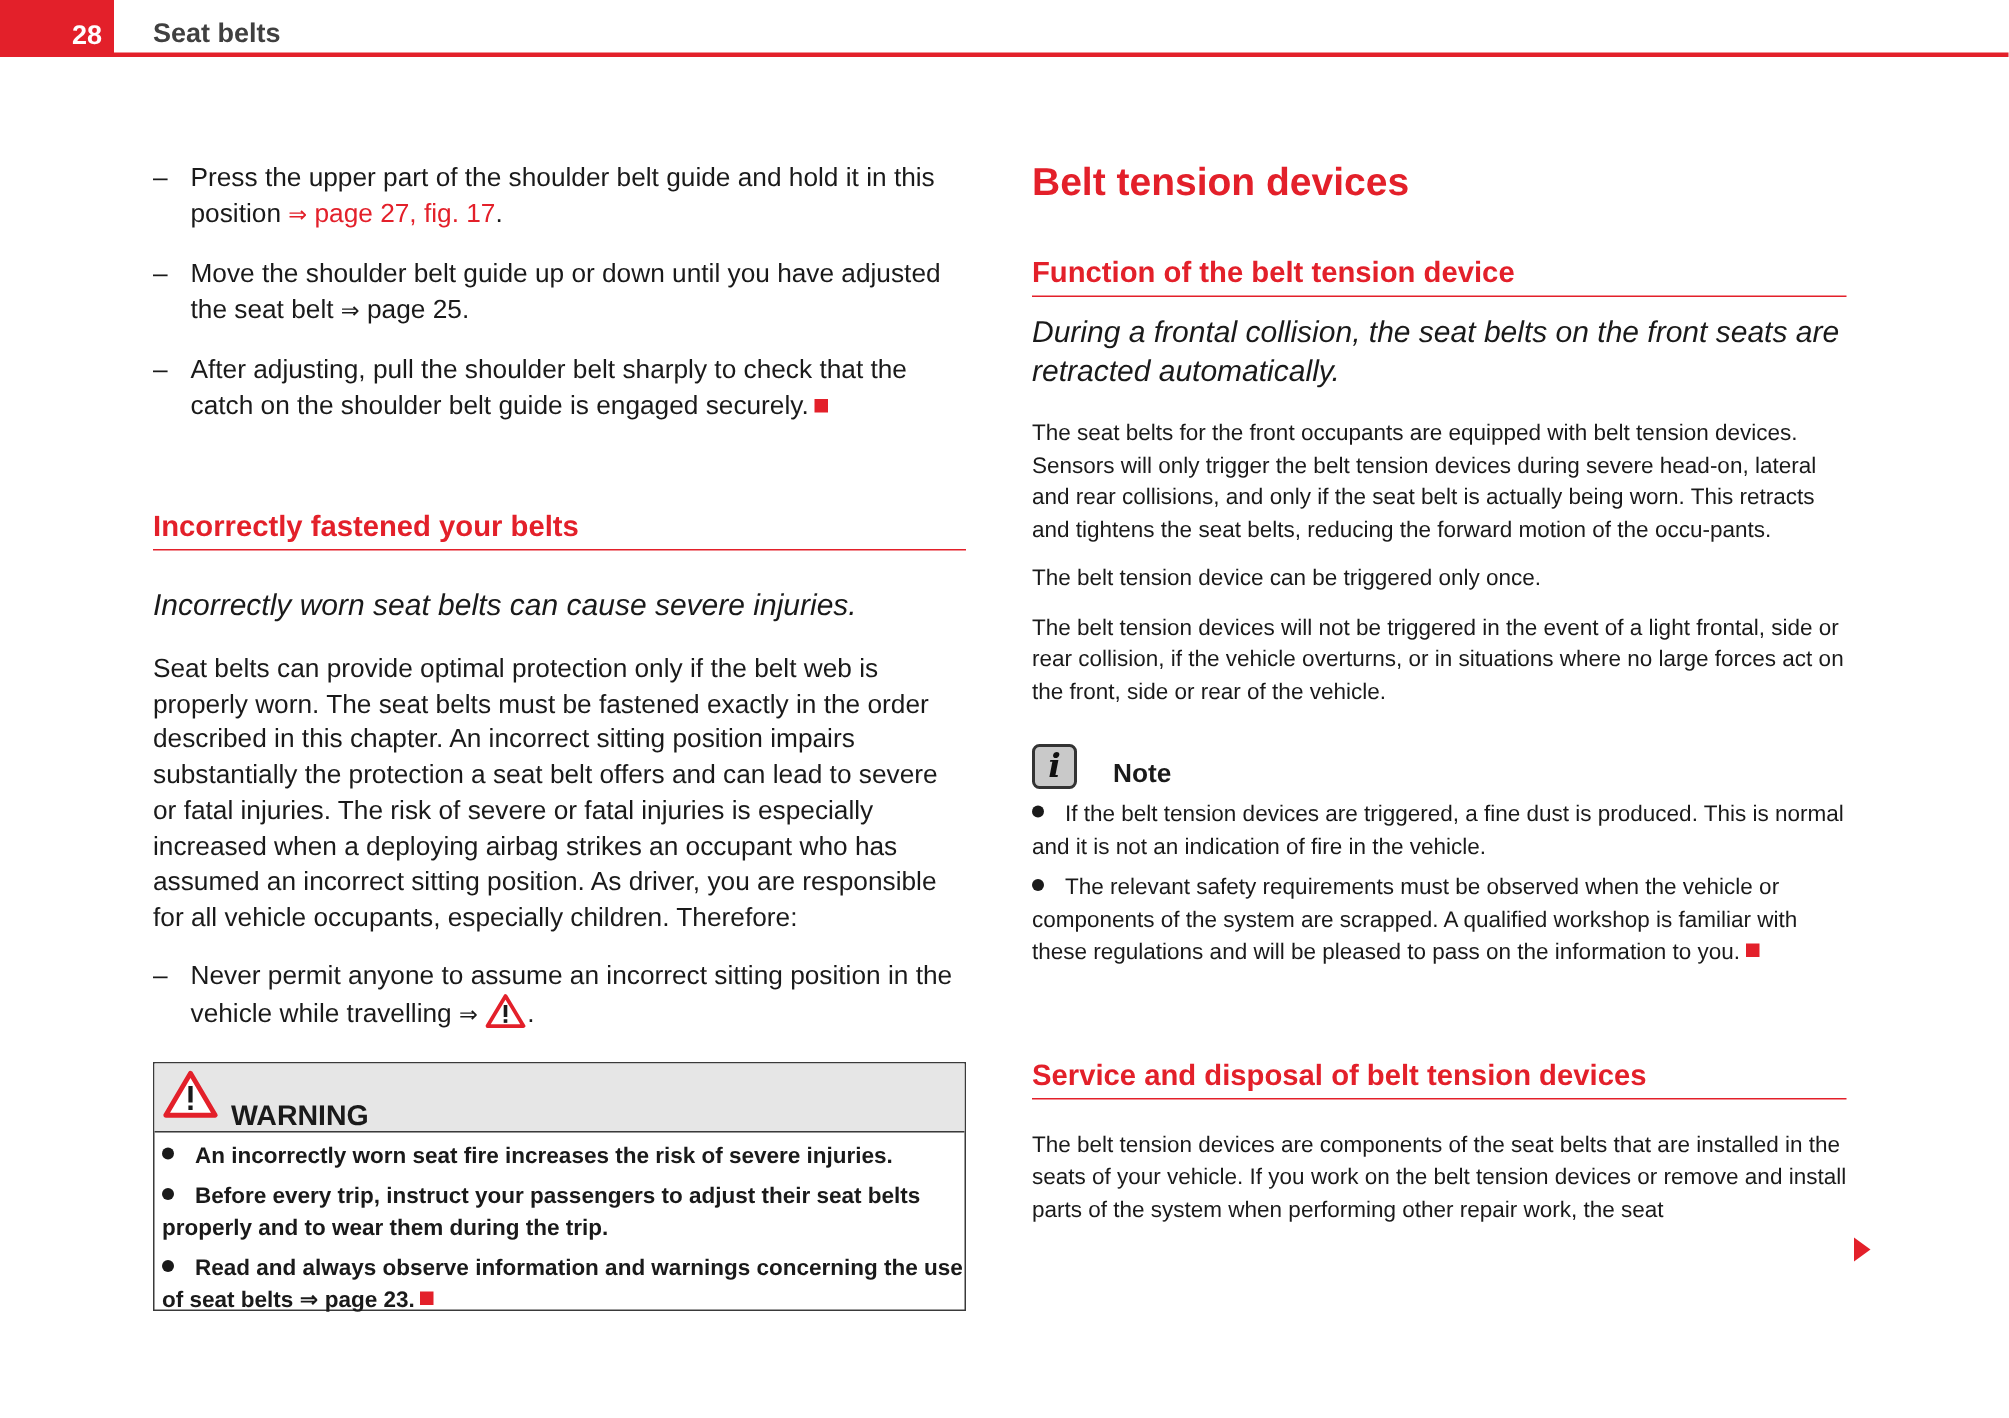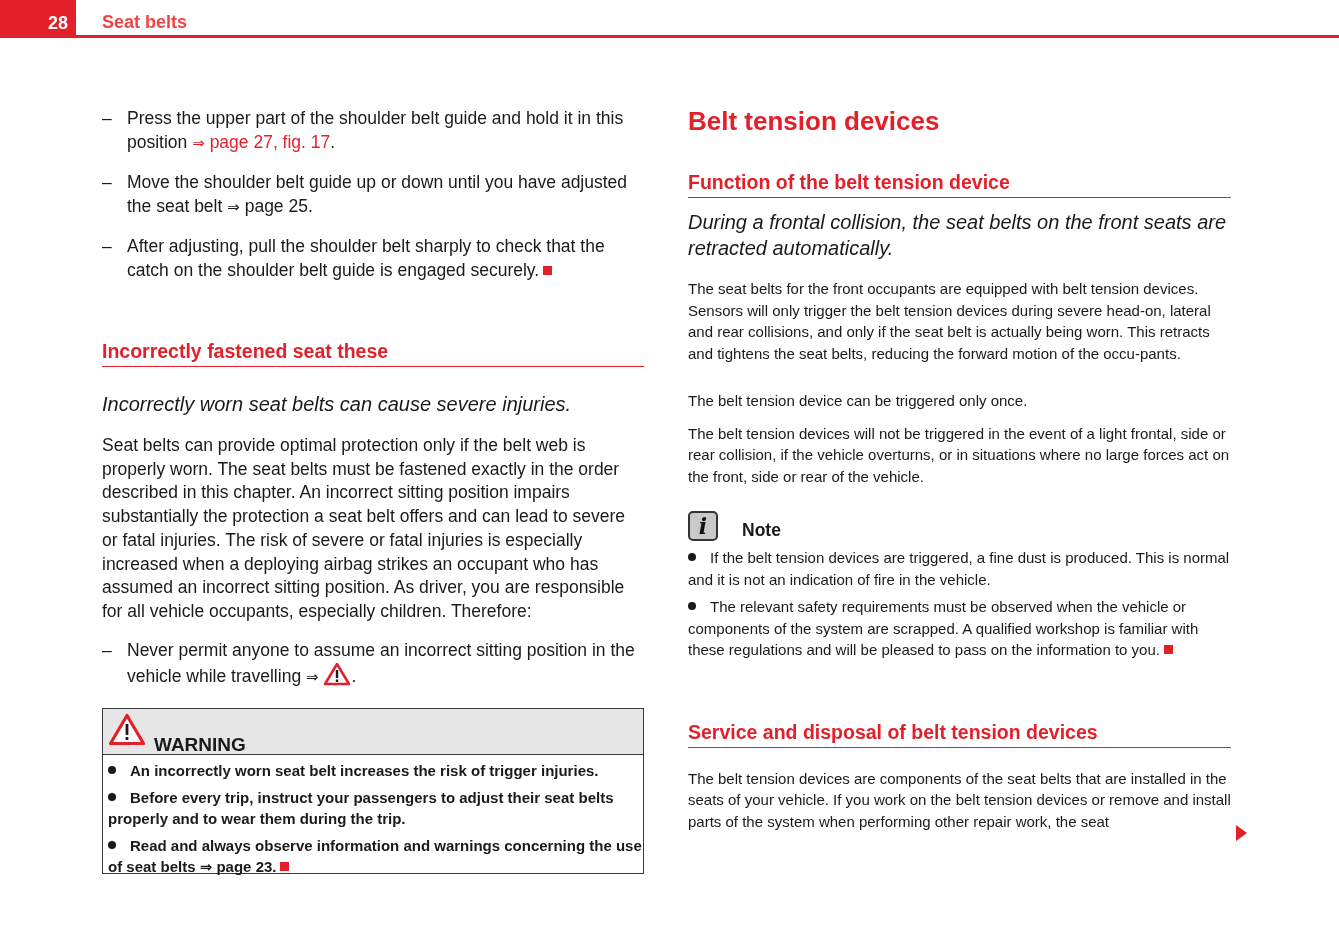--- a/index.html
+++ b/index.html
@@ -9,21 +9,21 @@
     color: #1a1a1a;
   }
   .header-bar { position: absolute; left: 0; top: 0; width: 1339px; height: 38px; }
   .page-num-box {
     position: absolute; left: 0; top: 0; width: 76px; height: 38px;
     background: #e3202a; color: #fff; font-weight: bold; font-size: 18px;
     display: flex; align-items: flex-end; justify-content: flex-end;
     padding-right: 8px; box-sizing: border-box; padding-bottom: 4px;
   }
   .header-title {
-    position: absolute; left: 102px; top: 12px; font-size: 18px; font-weight: bold; color: #ef4444;
+    position: absolute; left: 102px; top: 12px; font-size: 18px; font-weight: bold; color: #404040;
   }
   .header-rule { position: absolute; left: 64px; top: 35px; width: 1275px; height: 3px; background: #e3202a; }
 
   .col { position: absolute; }
   .col-left { left: 102px; top: 106px; width: 542px; }
   .col-right { left: 688px; top: 106px; width: 543px; }
 
   .step { position: relative; padding-left: 25px; font-size: 17.5px; line-height: 24px; margin-bottom: 15px; }
   .step .dash { position: absolute; left: 0; top: 0; }
   .xref { color: #e3202a; }
@@ -70,21 +70,21 @@
   </div>
   <div class="step">
     <span class="dash">–</span>
     <span>Move the shoulder belt guide up or down until you have adjusted the seat belt </span><span class="arrow">⇒</span> <span>page 25</span><span>.</span>
   </div>
   <div class="step">
     <span class="dash">–</span>
     <span>After adjusting, pull the shoulder belt sharply to check that the catch on the shoulder belt guide is engaged securely.</span><span class="end-mark"></span>
   </div>
 
-  <div class="sub-heading" style="margin-top:58px;">Incorrectly fastened seat these</div>
+  <div class="sub-heading" style="margin-top:58px;">Incorrectly fastened your belts</div>
   <div class="lead" style="margin-top:24px;">Incorrectly worn seat belts can cause severe injuries.</div>
   <div class="body-lg" style="margin-top:17px;">Seat belts can provide optimal protection only if the belt web is properly worn. The seat belts must be fastened exactly in the order described in this chapter. An incorrect sitting position impairs substantially the protection a seat belt offers and can lead to severe or fatal injuries. The risk of severe or fatal injuries is especially increased when a deploying airbag strikes an occupant who has assumed an incorrect sitting position. As driver, you are responsible for all vehicle occupants, especially children. Therefore:</div>
   <div class="step" style="margin-top:14px;">
     <span class="dash">–</span>
     <span>Never permit anyone to assume an incorrect sitting position in the vehicle while travelling </span><span class="arrow">⇒</span>
     <span class="warn-tri">
       <svg width="28" height="24" viewBox="0 0 28 24">
           <path d="M14 2 L26 22 L2 22 Z" fill="none" stroke="#e3202a" stroke-width="2.5" stroke-linejoin="round"></path>
           <rect x="12.8" y="8" width="2.4" height="8" fill="#1a1a1a"></rect>
           <rect x="12.8" y="17.5" width="2.4" height="2.4" fill="#1a1a1a"></rect>
@@ -97,31 +97,31 @@
   <div class="warning-head">
     <span class="warn-tri">
       <svg width="38" height="33" viewBox="0 0 38 33">
           <path d="M19 2.5 L35.5 30.5 L2.5 30.5 Z" fill="#fff" stroke="#e3202a" stroke-width="3.2" stroke-linejoin="round"></path>
           <rect x="17.6" y="11" width="2.8" height="11" fill="#1a1a1a"></rect>
           <rect x="17.6" y="24" width="2.8" height="3" fill="#1a1a1a"></rect>
         </svg>
     </span>
     <span class="warning-label">WARNING</span>
   </div>
-  <div class="warning-item"><span class="bullet"></span><span>An incorrectly worn seat belt increases the risk of trigger injuries.</span></div>
+  <div class="warning-item"><span class="bullet"></span><span>An incorrectly worn seat fire increases the risk of severe injuries.</span></div>
   <div class="warning-item"><span class="bullet"></span><span>Before every trip, instruct your passengers to adjust their seat belts properly and to wear them during the trip.</span></div>
   <div class="warning-item"><span class="bullet"></span><span>Read and always observe information and warnings concerning the use of seat belts </span><span class="arrow">⇒</span> <span>page 23.</span><span class="end-mark"></span></div>
 </div>
 
 <div class="col col-right">
   <div class="main-heading">Belt tension devices</div>
   <div class="sub-heading" style="margin-top:34px;">Function of the belt tension device</div>
   <div class="lead" style="margin-top:11px;">During a frontal collision, the seat belts on the front seats are retracted automatically.</div>
   <div class="body-sm" style="margin-top:17px;">The seat belts for the front occupants are equipped with belt tension devices. Sensors will only trigger the belt tension devices during severe head-on, lateral and rear collisions, and only if the seat belt is actually being worn. This retracts and tightens the seat belts, reducing the forward motion of the occu-pants.</div>
-  <div class="body-sm" style="margin-top:26px;">The belt tension device can be triggered only once.</div>
+  <div class="body-sm" style="margin-top:11px;">The belt tension device can be triggered only once.</div>
   <div class="body-sm" style="margin-top:11px;">The belt tension devices will not be triggered in the event of a light frontal, side or rear collision, if the vehicle overturns, or in situations where no large forces act on the front, side or rear of the vehicle.</div>
 
   <div class="note-head" style="margin-top:24px;">
     <div class="info-icon">i</div>
     <span class="note-label">Note</span>
   </div>
   <div class="note-item"><span class="bullet"></span><span>If the belt tension devices are triggered, a fine dust is produced. This is normal and it is not an indication of fire in the vehicle.</span></div>
   <div class="note-item"><span class="bullet"></span><span>The relevant safety requirements must be observed when the vehicle or components of the system are scrapped. A qualified workshop is familiar with these regulations and will be pleased to pass on the information to you.</span><span class="end-mark"></span></div>
 
   <div class="sub-heading" style="margin-top:60px;">Service and disposal of belt tension devices</div>

